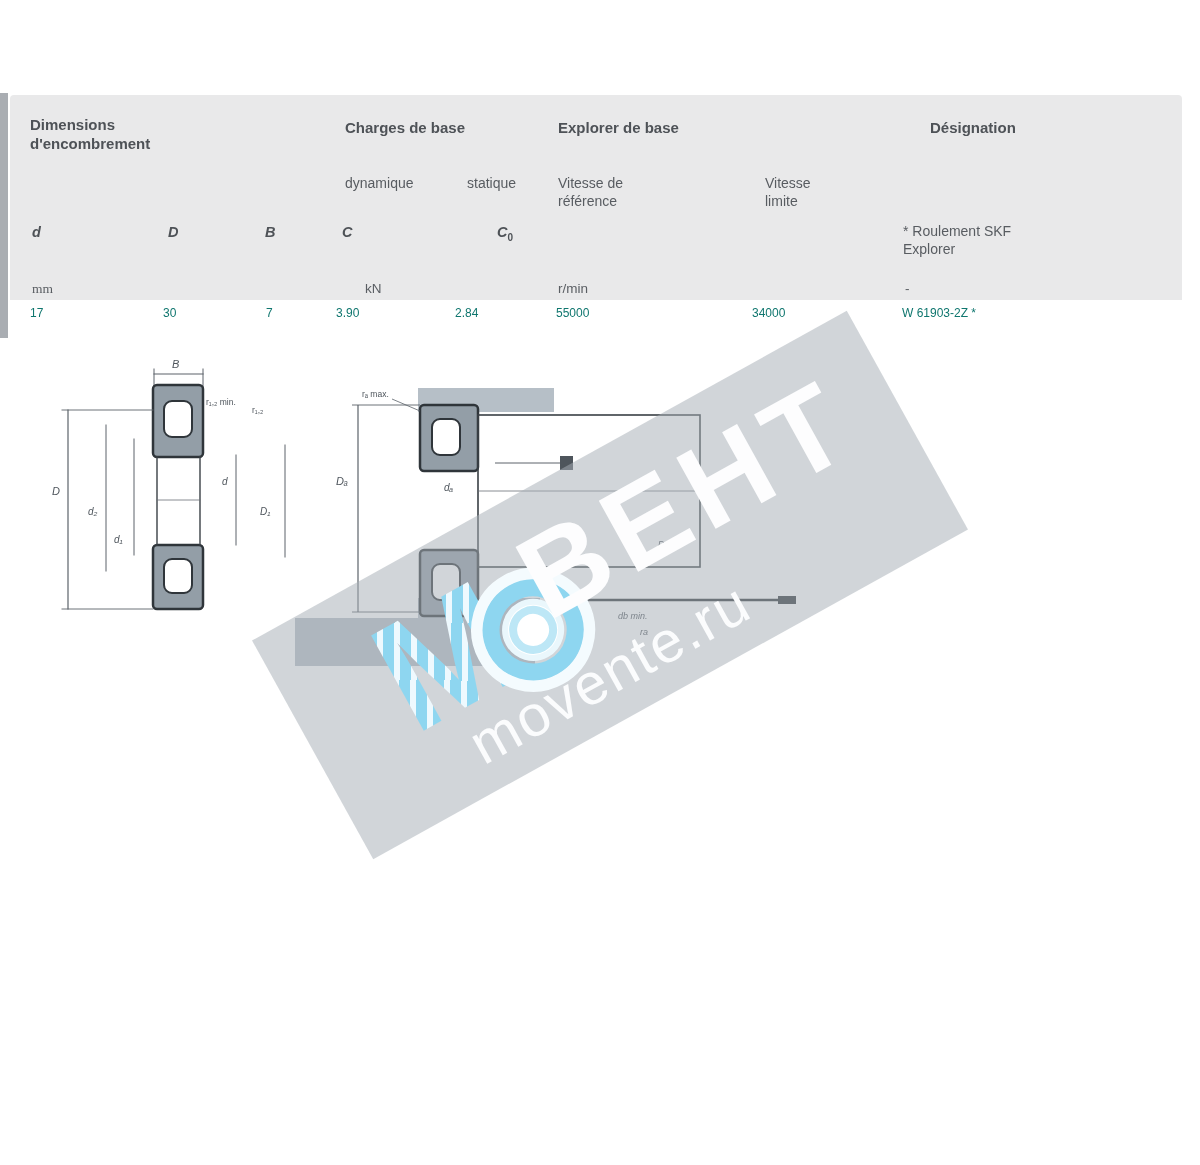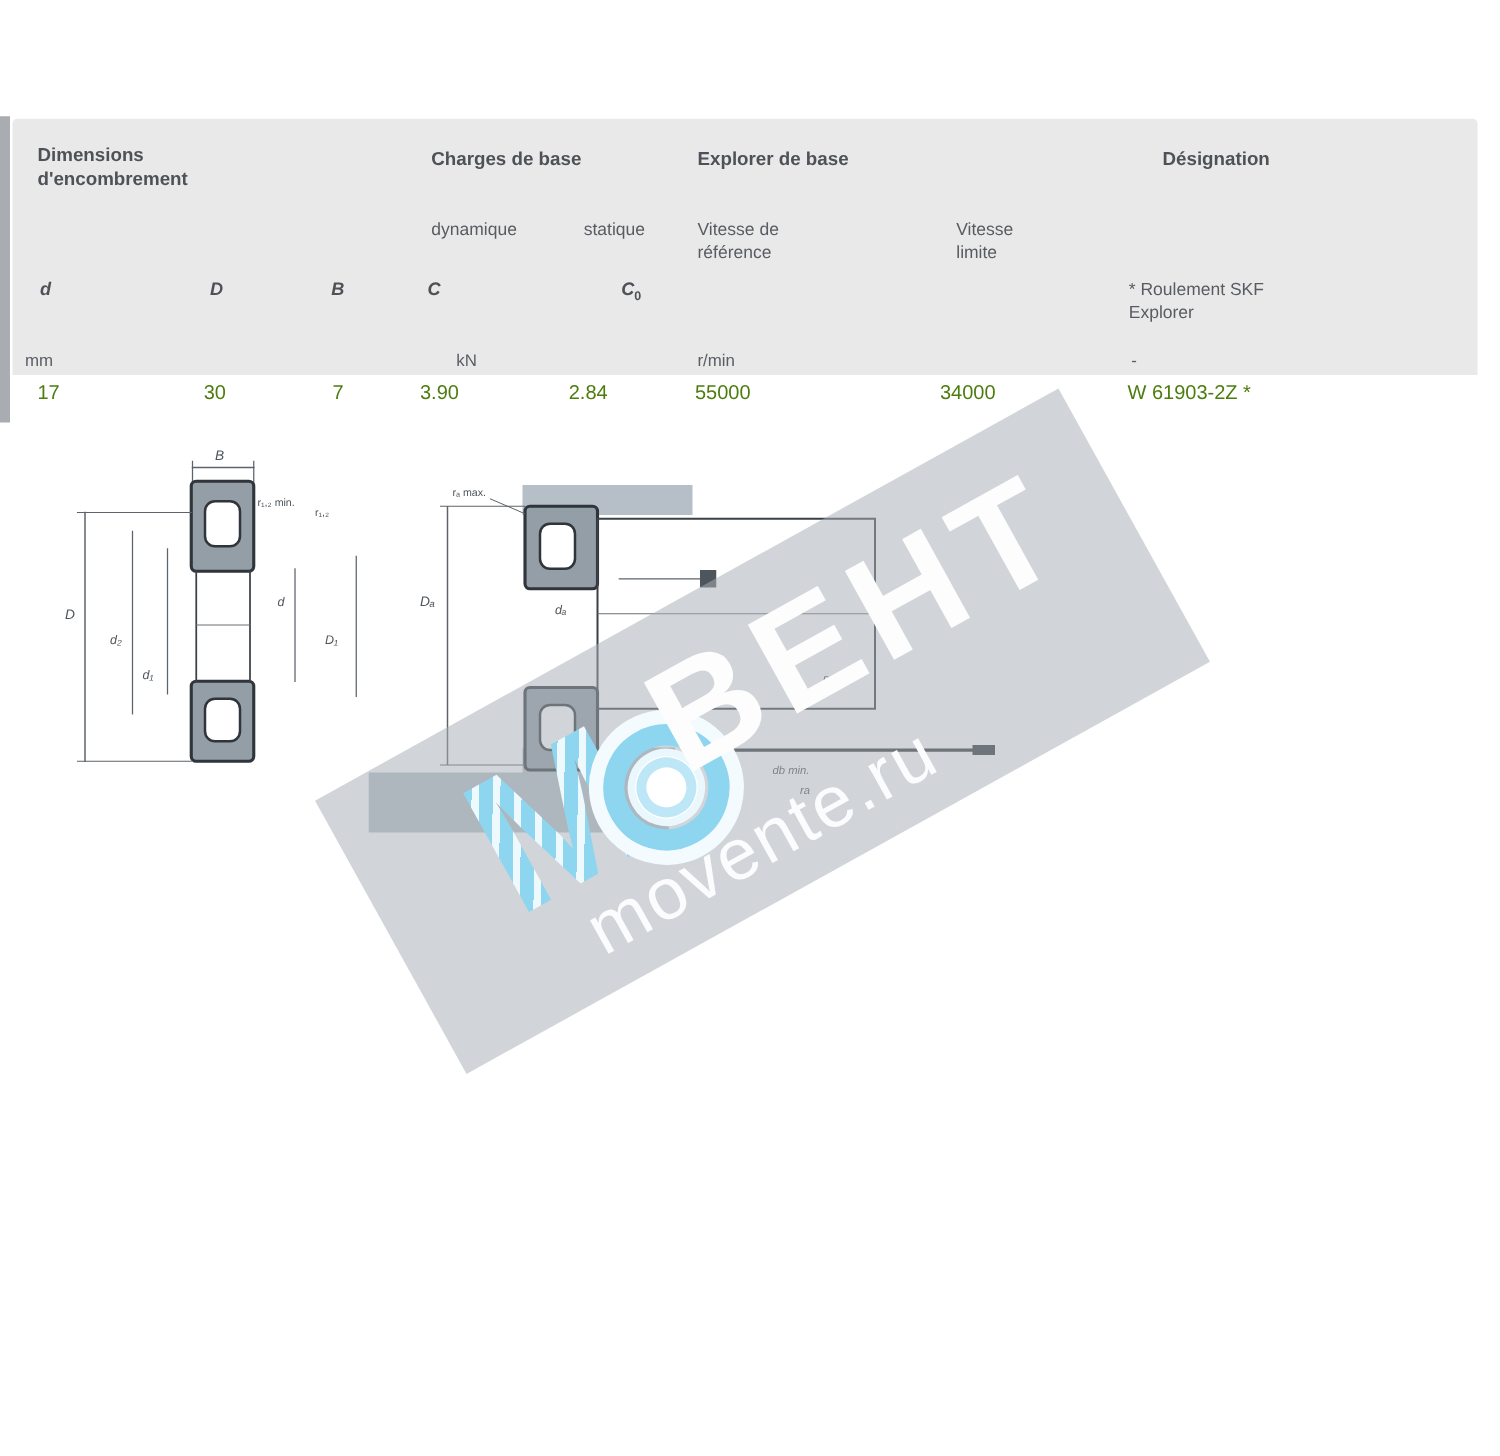--- a/index.html
+++ b/index.html
@@ -17,21 +17,21 @@
 
   
   .panel { left:10px; top:95px; width:1172px; height:205px;
     background:#e9e9ea; border-radius:4px 4px 0 0; }
 
   .hdr  { color:#4e5257; font-size:15px; font-weight:bold; line-height:1.25; }
   .sub  { color:#585c61; font-size:14px; font-weight:normal; line-height:1.3; }
   .sym  { color:#4e5257; font-size:14.5px; font-style:italic; font-weight:bold; }
   .sym sub { font-size:10px; font-style:normal; }
   .unit { color:#5a5e63; font-size:13.5px; }
-  .val  { color:#4d7c0f; font-size:16px; }
+  .val  { color:#0f766e; font-size:12px; }
 
   
   #wm-band { position:absolute; left:270px; top:460px; width:680px; height:250px;
     background:rgba(167,174,183,0.52); transform:rotate(-29deg);
     transform-origin:center center; z-index:5; }
   #wm-brand { position:absolute; left:268px; top:18px; font-size:118px;
     font-weight:bold; color:#fdfdfe; letter-spacing:10px; }
   #wm-site  { position:absolute; left:142px; top:168px; font-size:58px;
     font-weight:500; color:#fbfcfd; letter-spacing:2px; }
   #wm-m { position:absolute; left:96px; top:28px; font-size:158px; font-weight:bold;
@@ -74,21 +74,21 @@
     <div class="abs sym" style="left:32px;top:224px;">d</div>
     <div class="abs sym" style="left:168px;top:224px;">D</div>
     <div class="abs sym" style="left:265px;top:224px;">B</div>
     <div class="abs sym" style="left:342px;top:224px;">C</div>
     <div class="abs sym" style="left:465px;top:224px;margin-left:32px;"><span>C</span><sub>0</sub></div>
     <div class="abs sub" style="left:903px;top:222px;">
       <div>* Roulement SKF</div>
       <div>Explorer</div>
     </div>
 
-    <div class="abs unit" style="left:20px;top:281px;">mm</div>
+    <div class="abs unit" style="left:32px;top:281px;font-family:Liberation Serif, serif;">mm</div>
     <div class="abs unit" style="left:345px;top:281px;padding-left:20px;">kN</div>
     <div class="abs unit" style="left:558px;top:281px;">r/min</div>
     <div class="abs unit" style="left:905px;top:281px;">-</div>
 
     <div class="abs val" style="left:30px;top:306px;">17</div>
     <div class="abs val" style="left:163px;top:306px;">30</div>
     <div class="abs val" style="left:266px;top:306px;">7</div>
     <div class="abs val" style="left:336px;top:306px;">3.90</div>
     <div class="abs val" style="left:455px;top:306px;">2.84</div>
     <div class="abs val" style="left:556px;top:306px;">55000</div>

